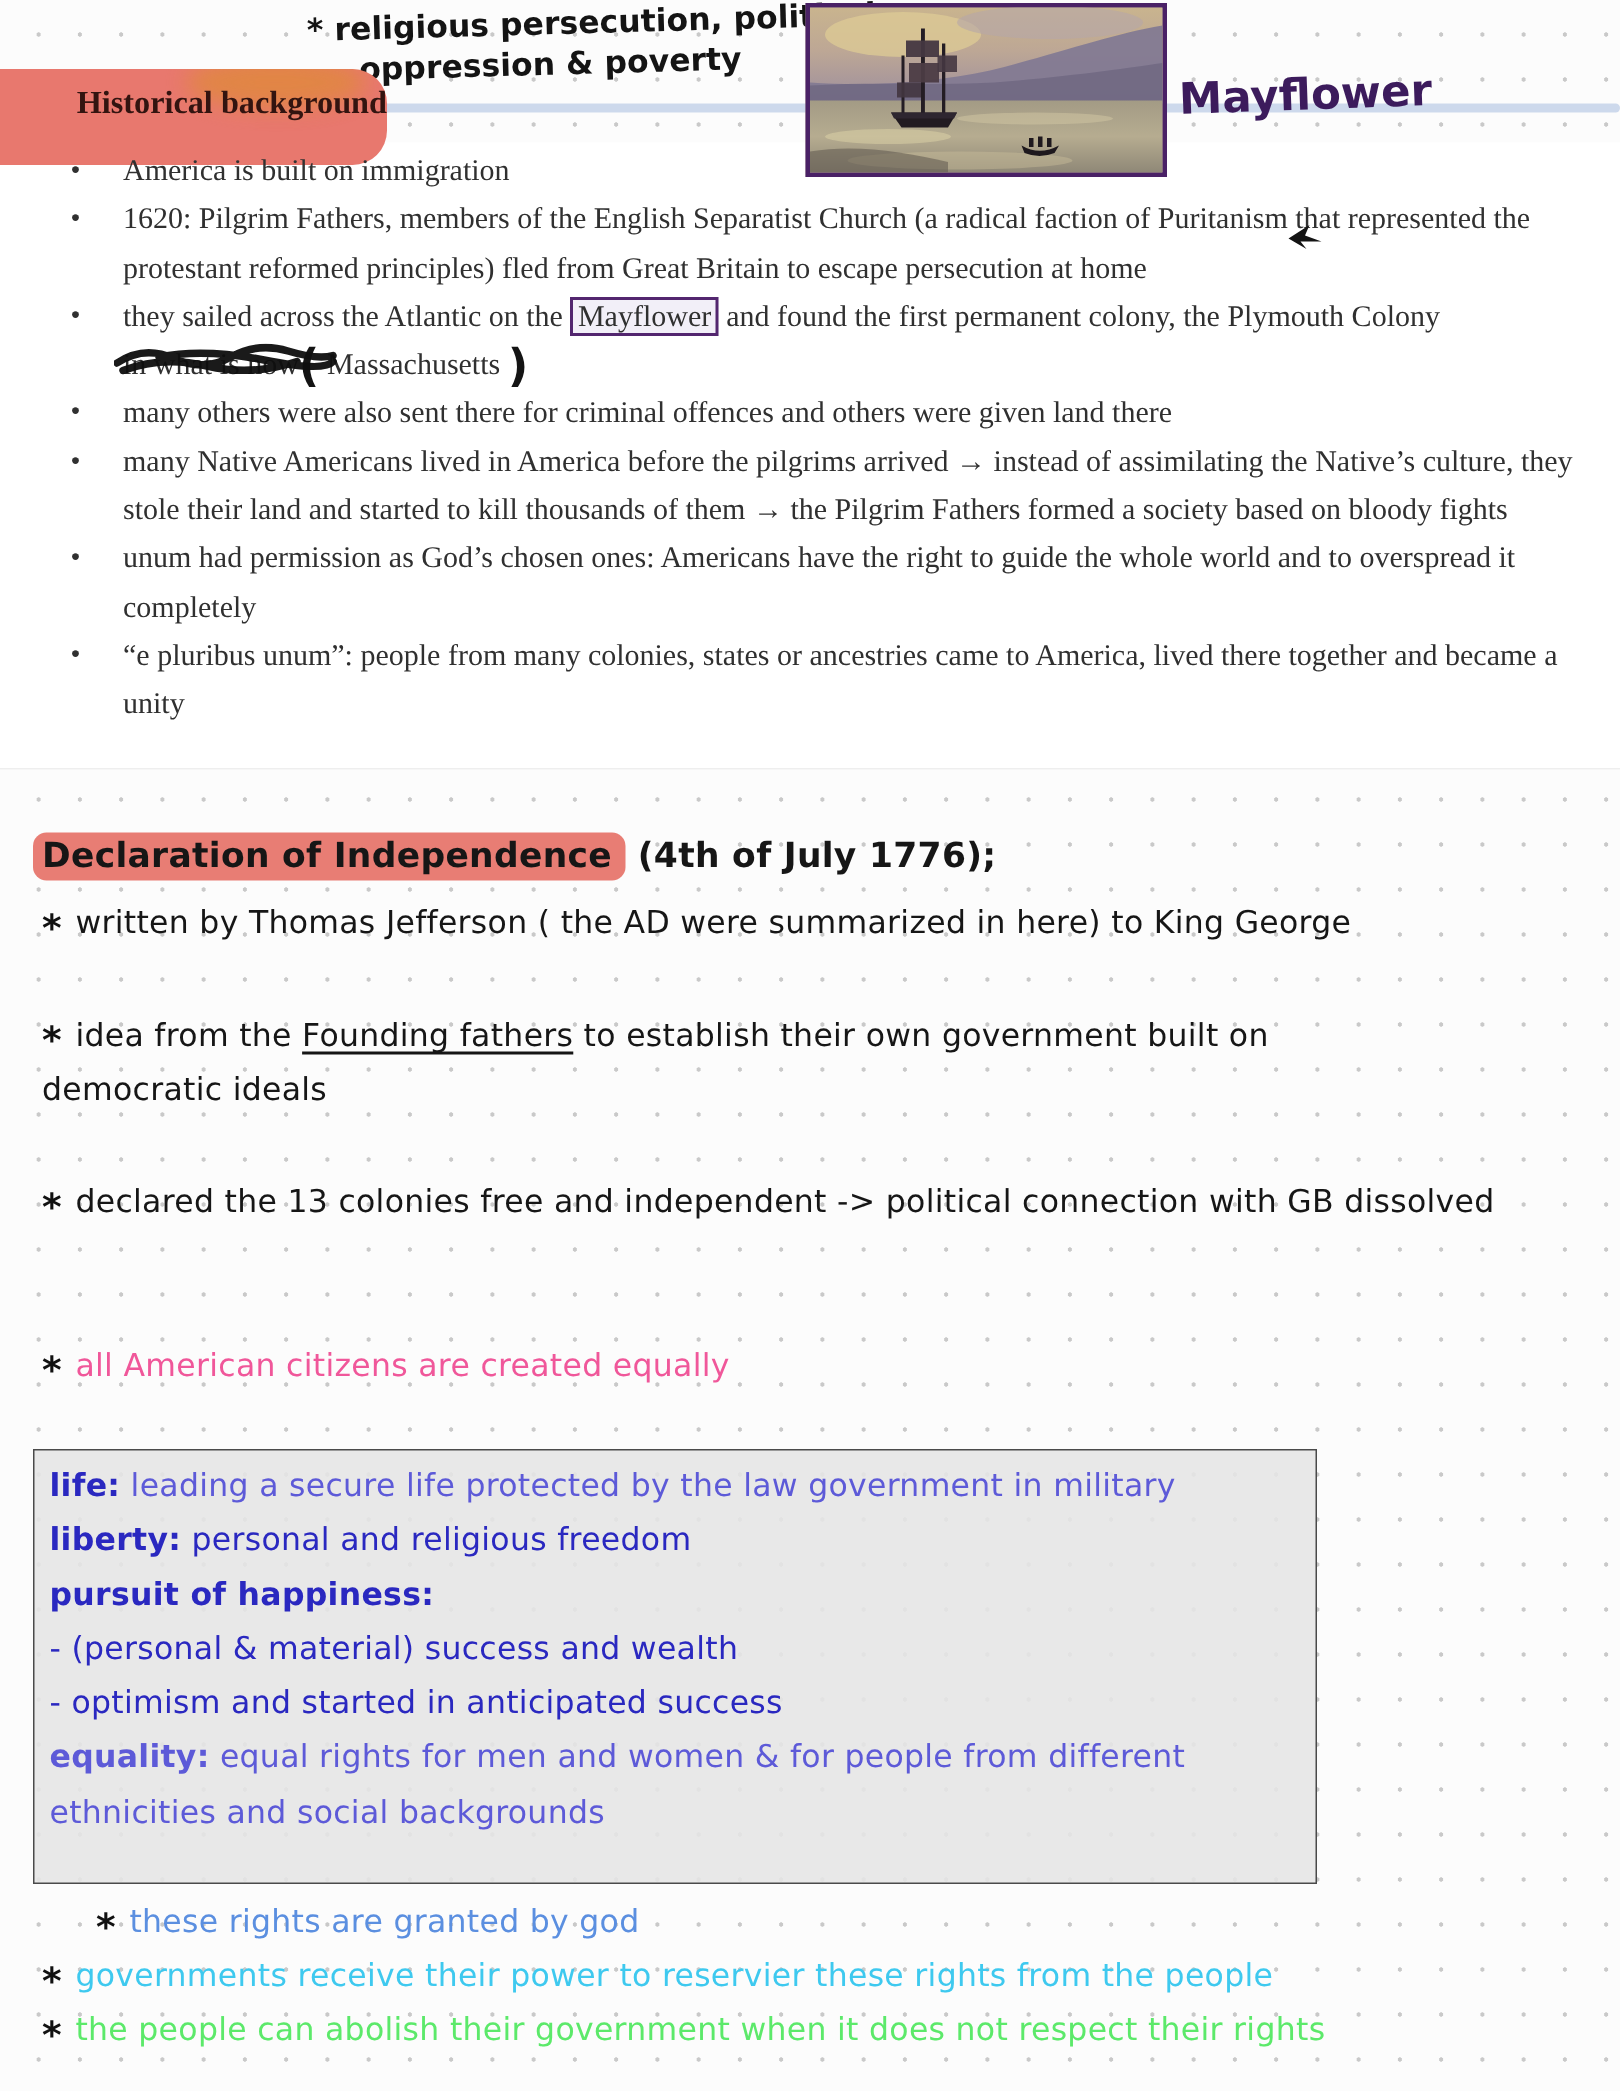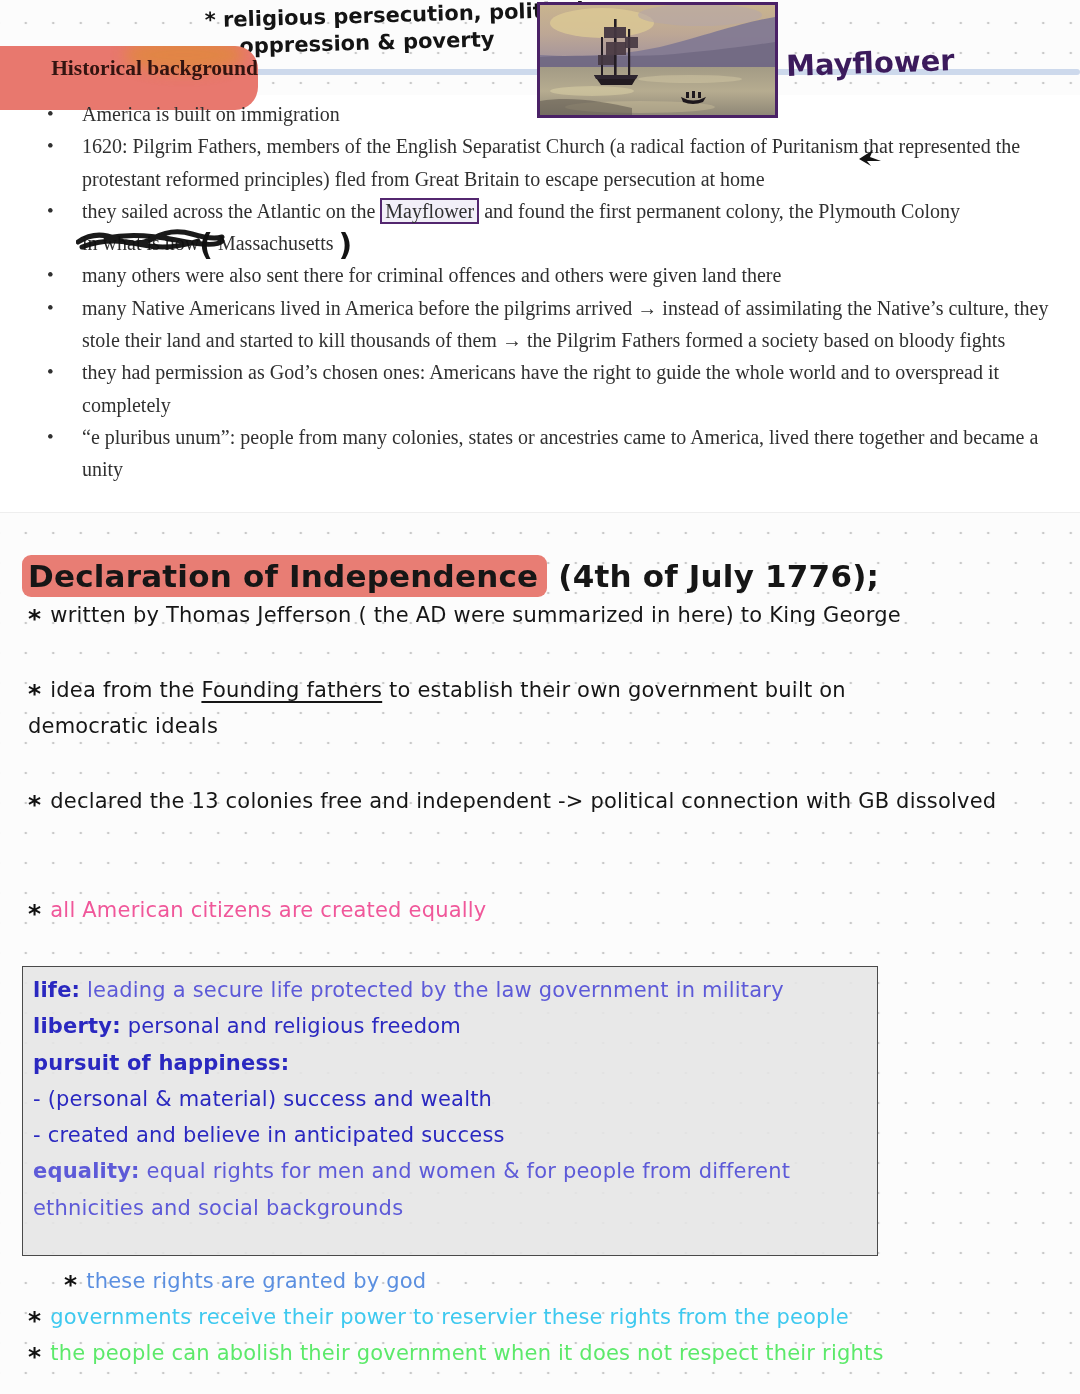--- a/index.html
+++ b/index.html
@@ -35,21 +35,21 @@
   #typed-list li::before{content:"•";position:absolute;left:2px;top:0;font-size:19px;color:#303030;}
   .mayflower-box{border:2.5px solid #53266f;background:rgba(232,225,242,.55);padding:0 3px;}
   .scribble-wrap{position:relative;display:inline-block;}
   .scribble-wrap svg{position:absolute;left:-6px;top:2px;pointer-events:none;}
   .hand-paren{font-family:"DejaVu Sans",sans-serif;font-weight:700;font-size:30px;color:#141414;vertical-align:-5px;line-height:0;}
   #arrow-doodle{left:857px;top:148px;z-index:4;}
 
   
   .note{font-family:"DejaVu Sans",sans-serif;font-size:21px;color:#161616;letter-spacing:.2px;}
   .star{display:inline-block;transform:translateY(5px);font-size:25px;font-weight:700;color:#111;margin-right:9px;}
-  #decl-heading{left:22px;top:558px;font-size:31px;font-weight:700;}
+  #decl-heading{left:22px;top:558px;font-size:23px;font-weight:700;}
   .hl{background:#e87d74;border-radius:9px;padding:3px 9px 3px 6px;}
   #decl-written{left:28px;top:599px;width:1000px;}
   #decl-idea{left:28px;top:671px;width:930px;line-height:36px;}
   .ul-hand{text-decoration:underline;text-underline-offset:4px;text-decoration-thickness:2px;}
   #decl-declared{left:28px;top:782px;width:985px;line-height:36px;}
   #line-pink{left:28px;top:894px;}   .pink{color:#f0579a;}
   #line-purple{left:28px;top:930px;} .purple{color:#b35fe6;}
 
   
   #rights-box{left:22px;top:966px;width:856px;height:290px;border:1.5px solid #4a4a4a;background:rgba(229,229,229,.88);
@@ -122,21 +122,21 @@
 
   <div class="abs" id="typed-bg"></div>
   <ul class="abs" id="typed-list">
     <li>America is built on immigration</li>
     <li>1620: Pilgrim Fathers, members of the English Separatist Church (a radical faction of Puritanism that represented the protestant reformed principles) fled from Great Britain to escape persecution at home</li>
     <li><span>they sailed across the Atlantic on the </span><span class="mayflower-box">Mayflower</span><span> and found the first permanent colony, the Plymouth Colony </span><span class="scribble-wrap"><span>in what is now</span><svg width="150" height="26" viewBox="0 0 150 26">
             <path d="M2,13 q18,-12 38,-3 t38,-1 t38,-4 t30,3 M6,18 q26,-10 56,-3 t60,-3 M30,9 q30,-6 70,2 t46,1" stroke="#0e0e0e" stroke-width="5" fill="none" stroke-linecap="round" opacity="0.95"></path>
           </svg></span><span class="hand-paren">(</span><span> Massachusetts </span><span class="hand-paren">)</span></li>
     <li>many others were also sent there for criminal offences and others were given land there</li>
     <li>many Native Americans lived in America before the pilgrims arrived → instead of assimilating the Native’s culture, they stole their land and started to kill thousands of them → the Pilgrim Fathers formed a society based on bloody fights</li>
-    <li>they had permission as God’s chosen ones: Americans have the right to guide the whole world and to overspread it completely</li>
+    <li>unum had permission as God’s chosen ones: Americans have the right to guide the whole world and to overspread it completely</li>
     <li>“e pluribus unum”: people from many colonies, states or ancestries came to America, lived there together and became a unity</li>
   </ul>
   <svg class="abs" id="arrow-doodle" width="26" height="20" viewBox="0 0 26 20">
     <path d="M2,11 L16,2 L13,9 L24,13 L10,13 L14,18 Z" fill="#141414"></path>
   </svg>
 
   <div class="abs note" id="decl-heading"><span class="hl">Declaration of Independence</span><span> (4th of July 1776);</span></div>
 
   <div class="abs note" id="decl-written"><span class="star">*</span><span>written by Thomas Jefferson ( the AD were summarized in here) to King George</span></div>
 
@@ -145,21 +145,21 @@
   <div class="abs note" id="decl-declared"><span class="star">*</span><span>declared the 13 colonies free and independent -&gt; political connection with GB dissolved</span></div>
 
   <div class="abs note" id="line-pink"><span class="star">*</span><span class="pink">all American citizens are created equally</span></div>
 
 
   <div class="abs note" id="rights-box">
     <div class="blue-violet"><span class="lbl blue-dark">life:</span><span> leading a secure life protected by the law government in military</span></div>
     <div class="blue-dark"><span class="lbl">liberty:</span><span> personal and religious freedom</span></div>
     <div class="blue-dark lbl">pursuit of happiness:</div>
     <div class="blue-dark">- (personal &amp; material) success and wealth</div>
-    <div class="blue-dark">- created and believe in anticipated success</div>
+    <div class="blue-dark">- optimism and started in anticipated success</div>
     <div class="blue-violet"><span class="lbl">equality:</span><span> equal rights for men and women &amp; for people from different ethnicities and social backgrounds</span></div>
   </div>
 
   <div class="abs note fpt" id="fp1"><span class="star">*</span><span class="blue-med">these rights are granted by god</span></div>
   <div class="abs note fpt" id="fp2"><span class="star">*</span><span class="cyan">governments receive their power to reservier these rights from the people</span></div>
   <div class="abs note fpt" id="fp3"><span class="star">*</span><span class="green">the people can abolish their government when it does not respect their rights</span></div>
 
 </div>
 
 </body></html>

